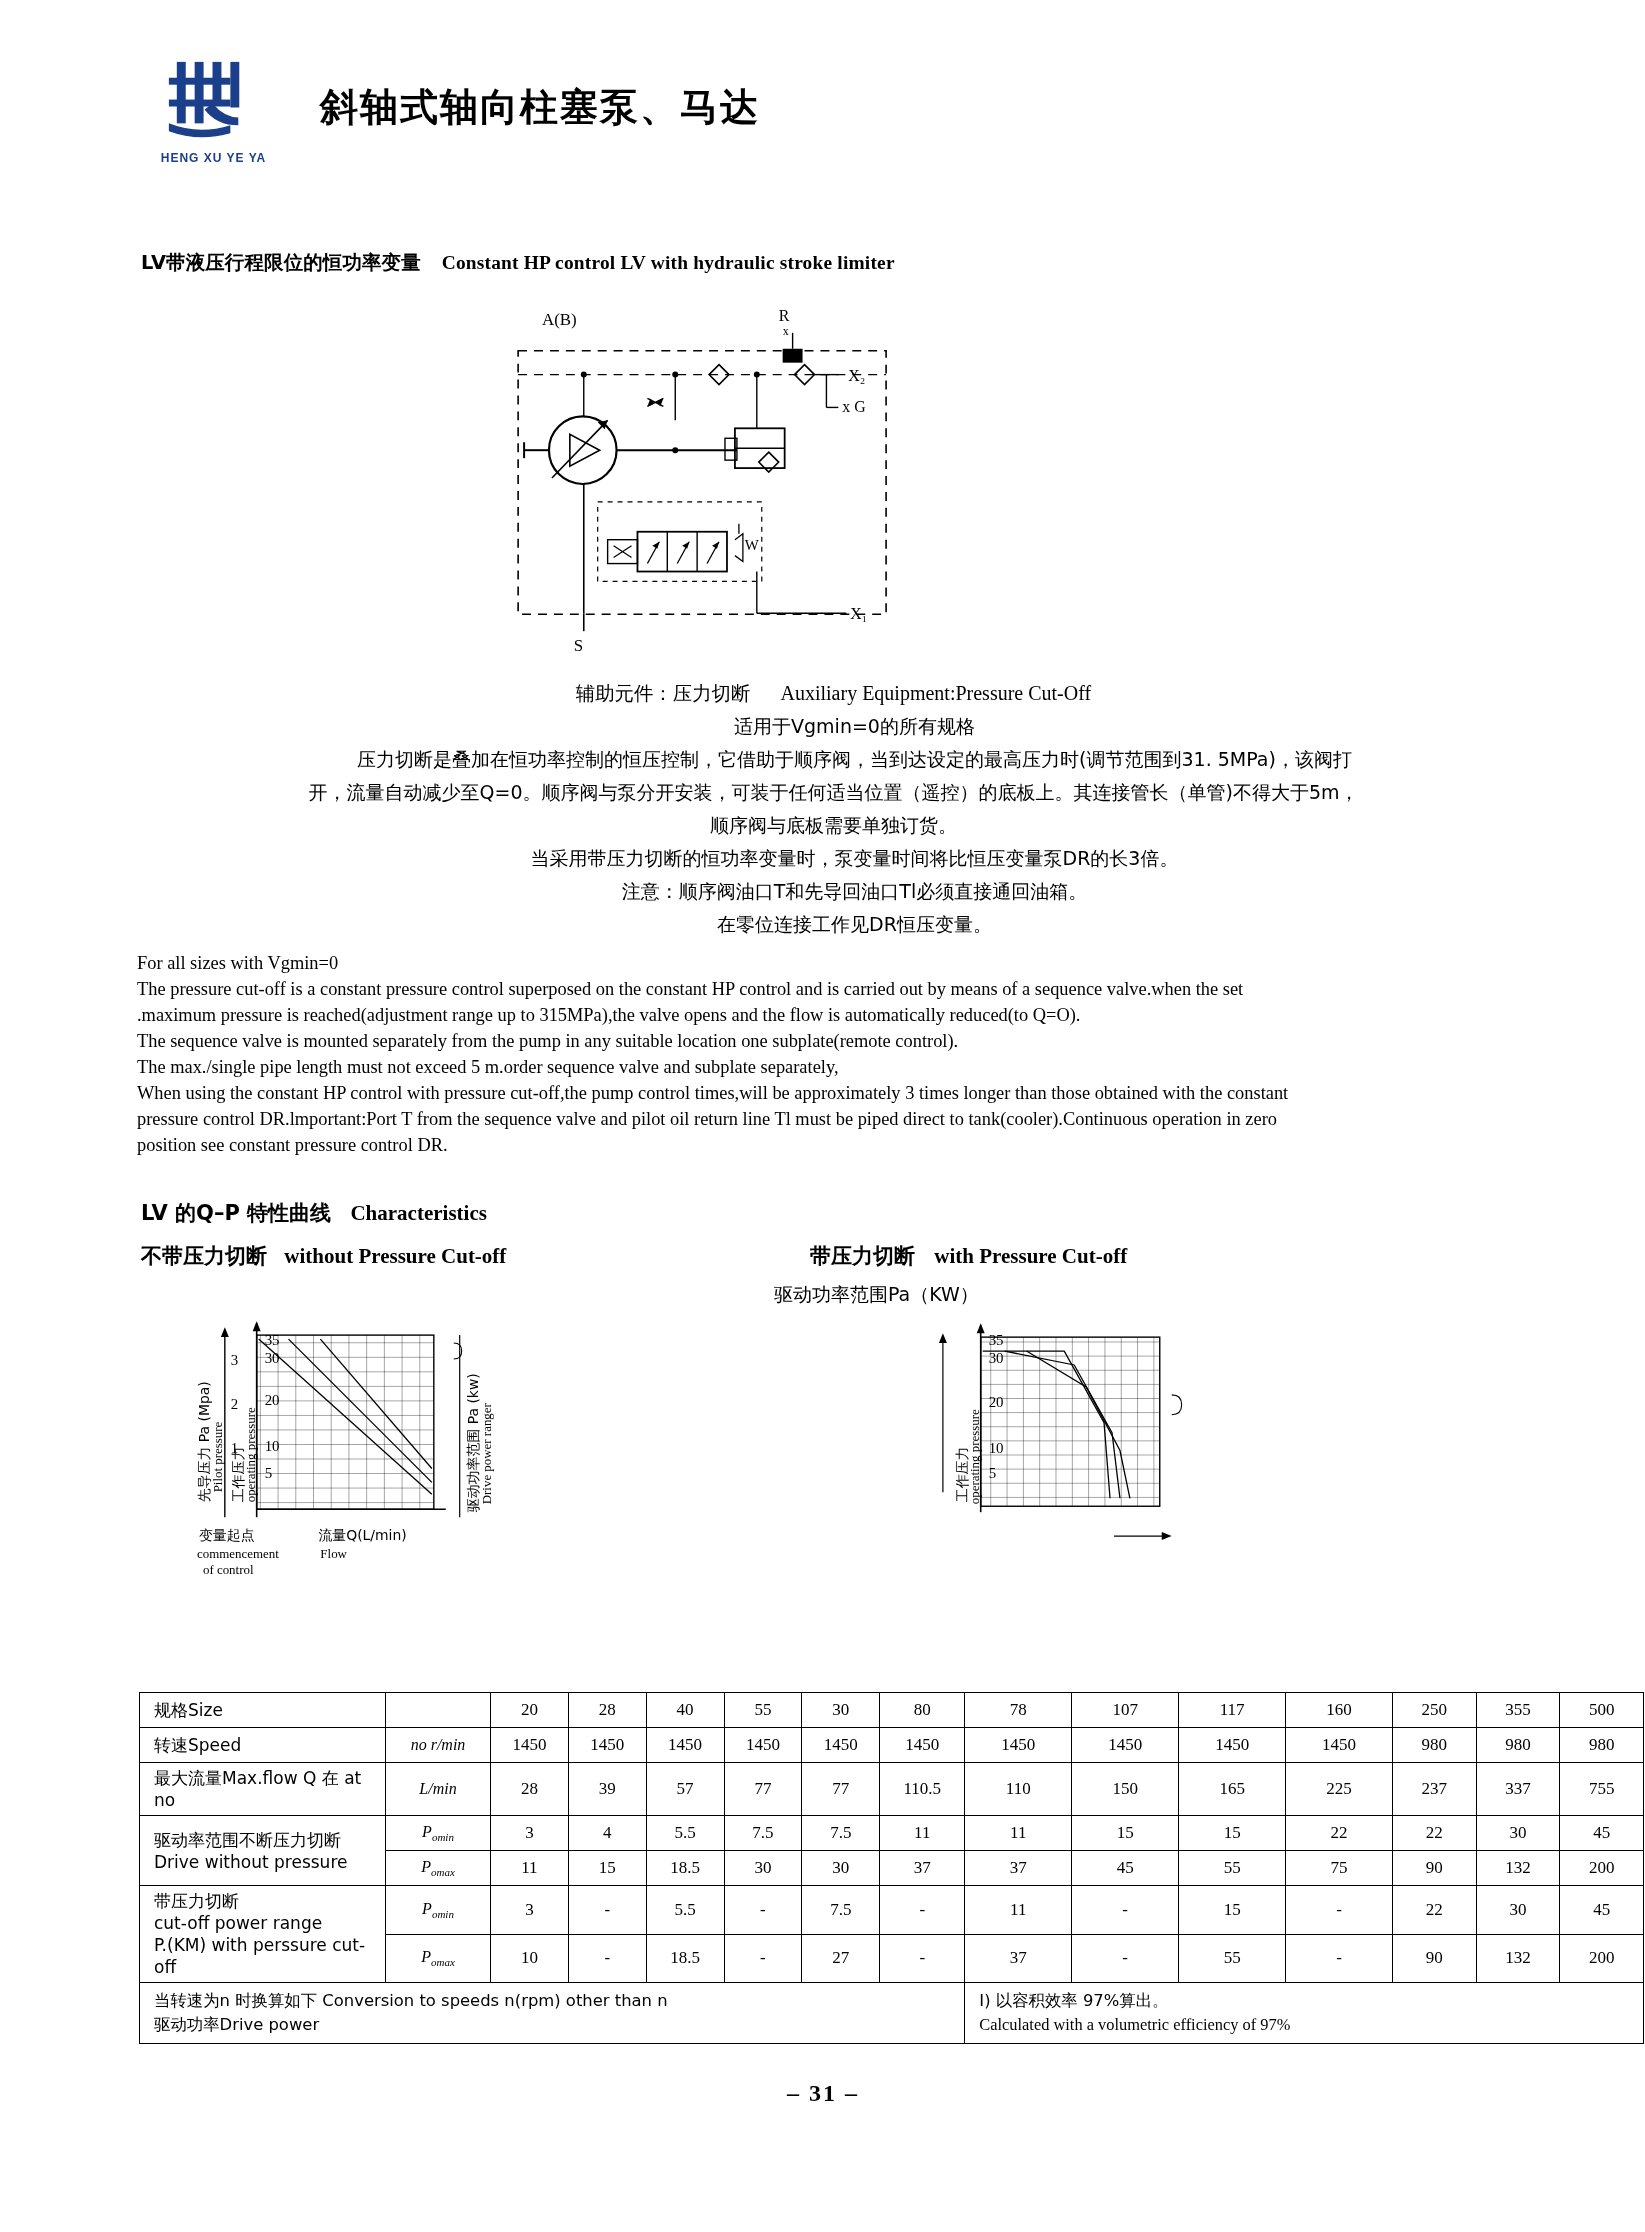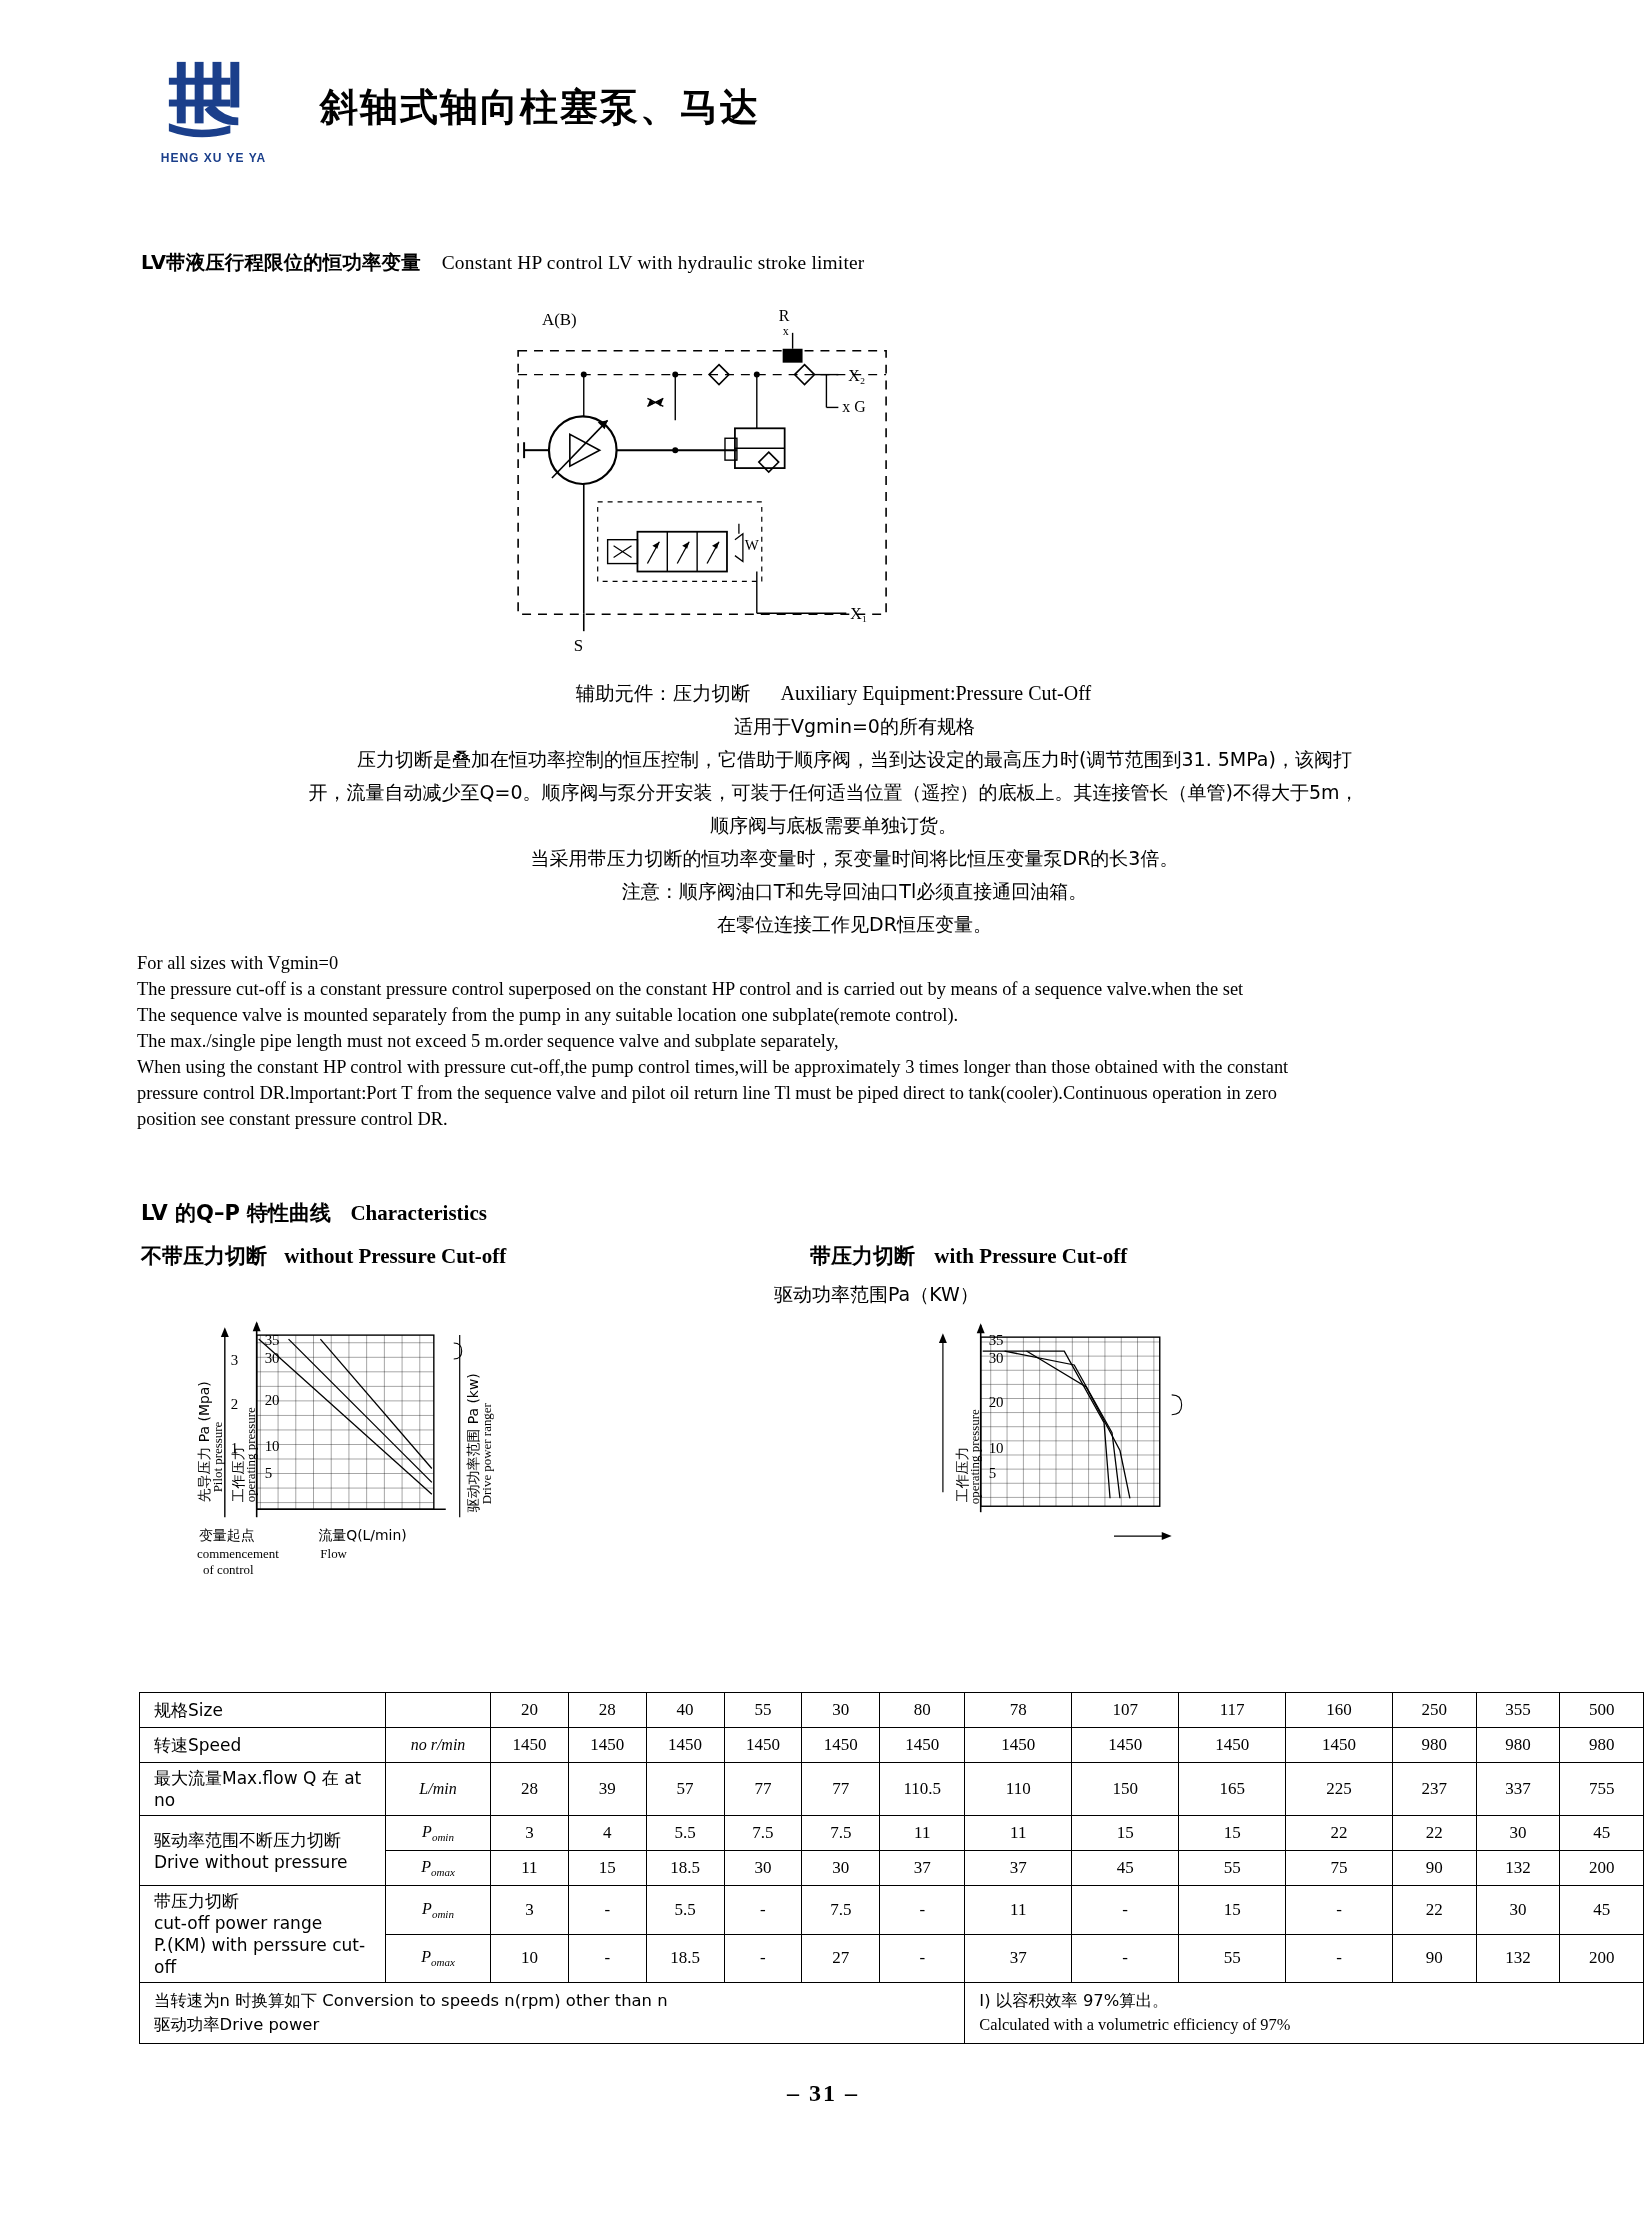--- a/index.html
+++ b/index.html
@@ -62,21 +62,21 @@
     position: absolute;
     left: 141px;
     top: 249px;
     font-family: "DejaVu Sans", sans-serif;
     font-size: 19.4px;
     font-weight: bold;
     letter-spacing: 0.2px;
   }
   .section-title .en {
     font-family: "Liberation Serif", serif;
-    font-weight: normal;
+    font-weight: bold;
   }
 
   
   .schematic {
     position: absolute;
     left: 488px;
     top: 303px;
     width: 468px;
     height: 363px;
   }
@@ -349,20 +349,21 @@
     <div class="indent0">开，流量自动减少至Q=0。顺序阀与泵分开安装，可装于任何适当位置（遥控）的底板上。其连接管长（单管)不得大于5m，</div>
     <div class="indent0">顺序阀与底板需要单独订货。</div>
     <div class="indent1">当采用带压力切断的恒功率变量时，泵变量时间将比恒压变量泵DR的长3倍。</div>
     <div class="indent1">注意：顺序阀油口T和先导回油口Tl必须直接通回油箱。</div>
     <div class="indent1">在零位连接工作见DR恒压变量。</div>
   </div>
 
   <div class="en-block">
     <p>For all sizes with Vgmin=0</p>
     <p>The pressure cut-off is a constant pressure control superposed on the constant HP control and is carried out by means of a sequence valve.when the set</p>
+    <p>.maximum pressure is reached(adjustment range up to 315MPa),the valve opens and the flow is automatically reduced(to Q=O).</p>
     <p>The sequence valve is mounted separately from the pump in any suitable location one subplate(remote control).</p>
     <p>The max./single pipe length must not exceed 5 m.order sequence valve and subplate separately,</p>
     <p>When using the constant HP control with pressure cut-off,the pump control times,will be approximately 3 times longer than those obtained with the constant</p>
     <p>pressure control DR.lmportant:Port T from the sequence valve and pilot oil return line Tl must be piped direct to tank(cooler).Continuous operation in zero</p>
     <p>position see constant pressure control DR.</p>
   </div>
 
   <div class="char-title">
     <span>LV 的Q–P 特性曲线</span>
     <span class="en" style="margin-left:12px;">Characteristics</span>

